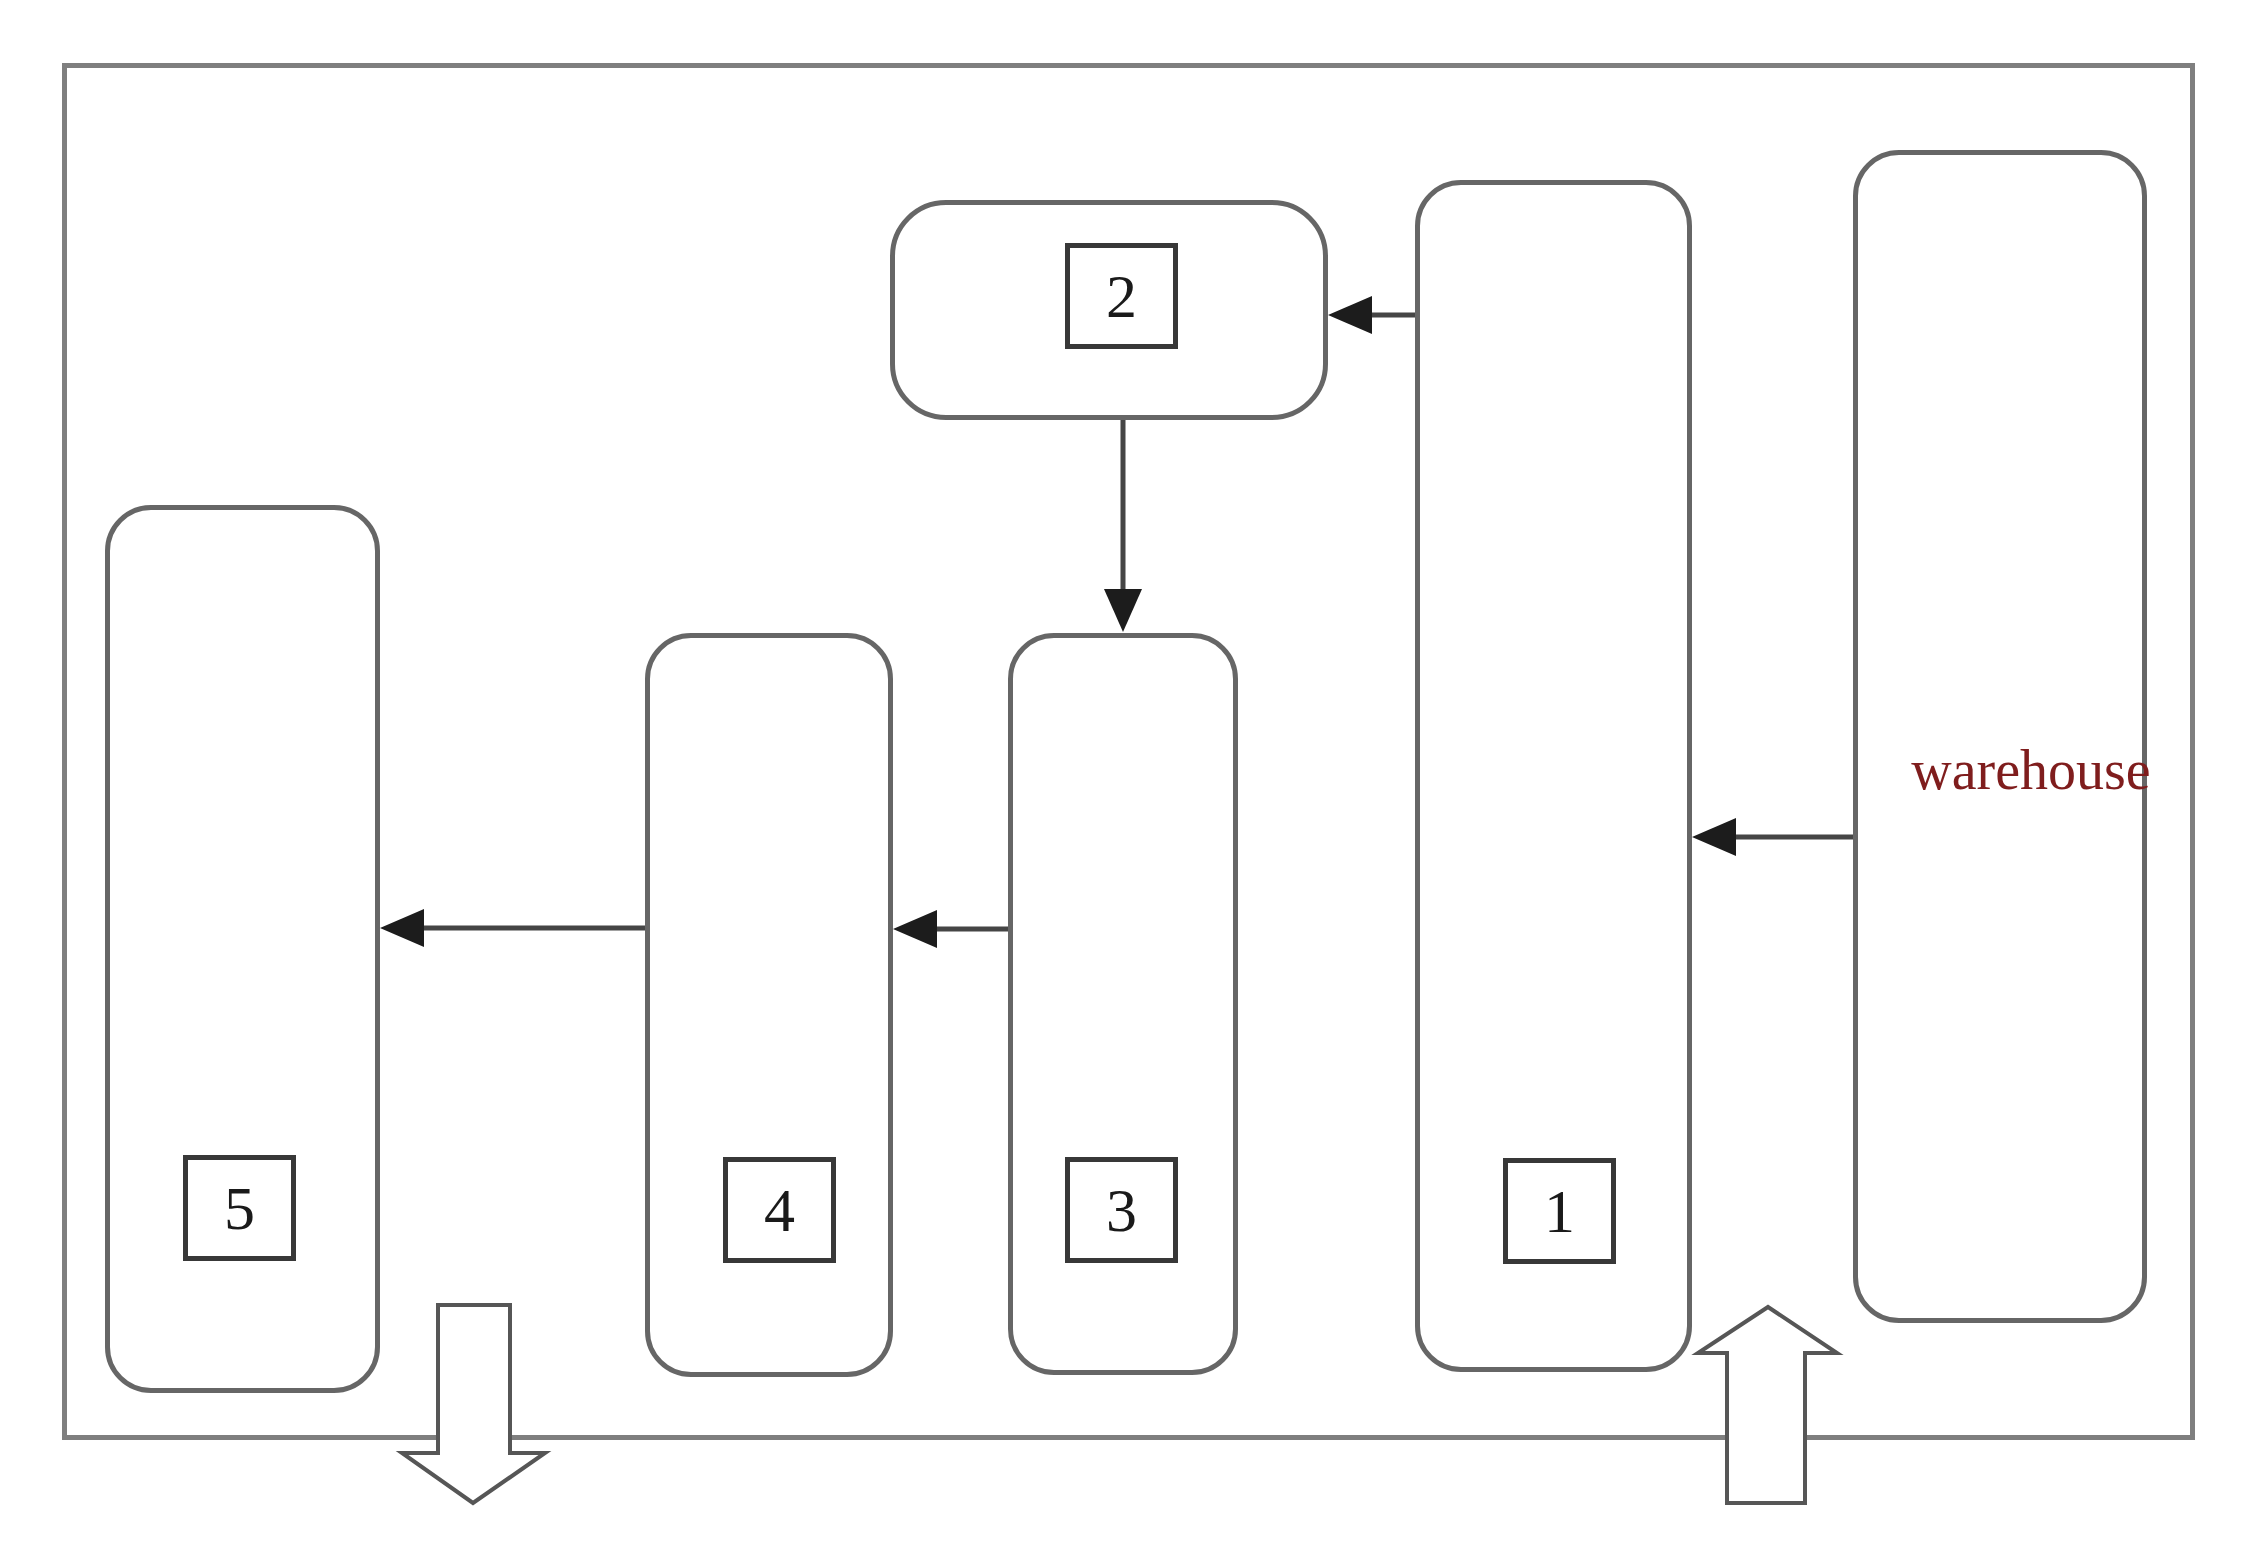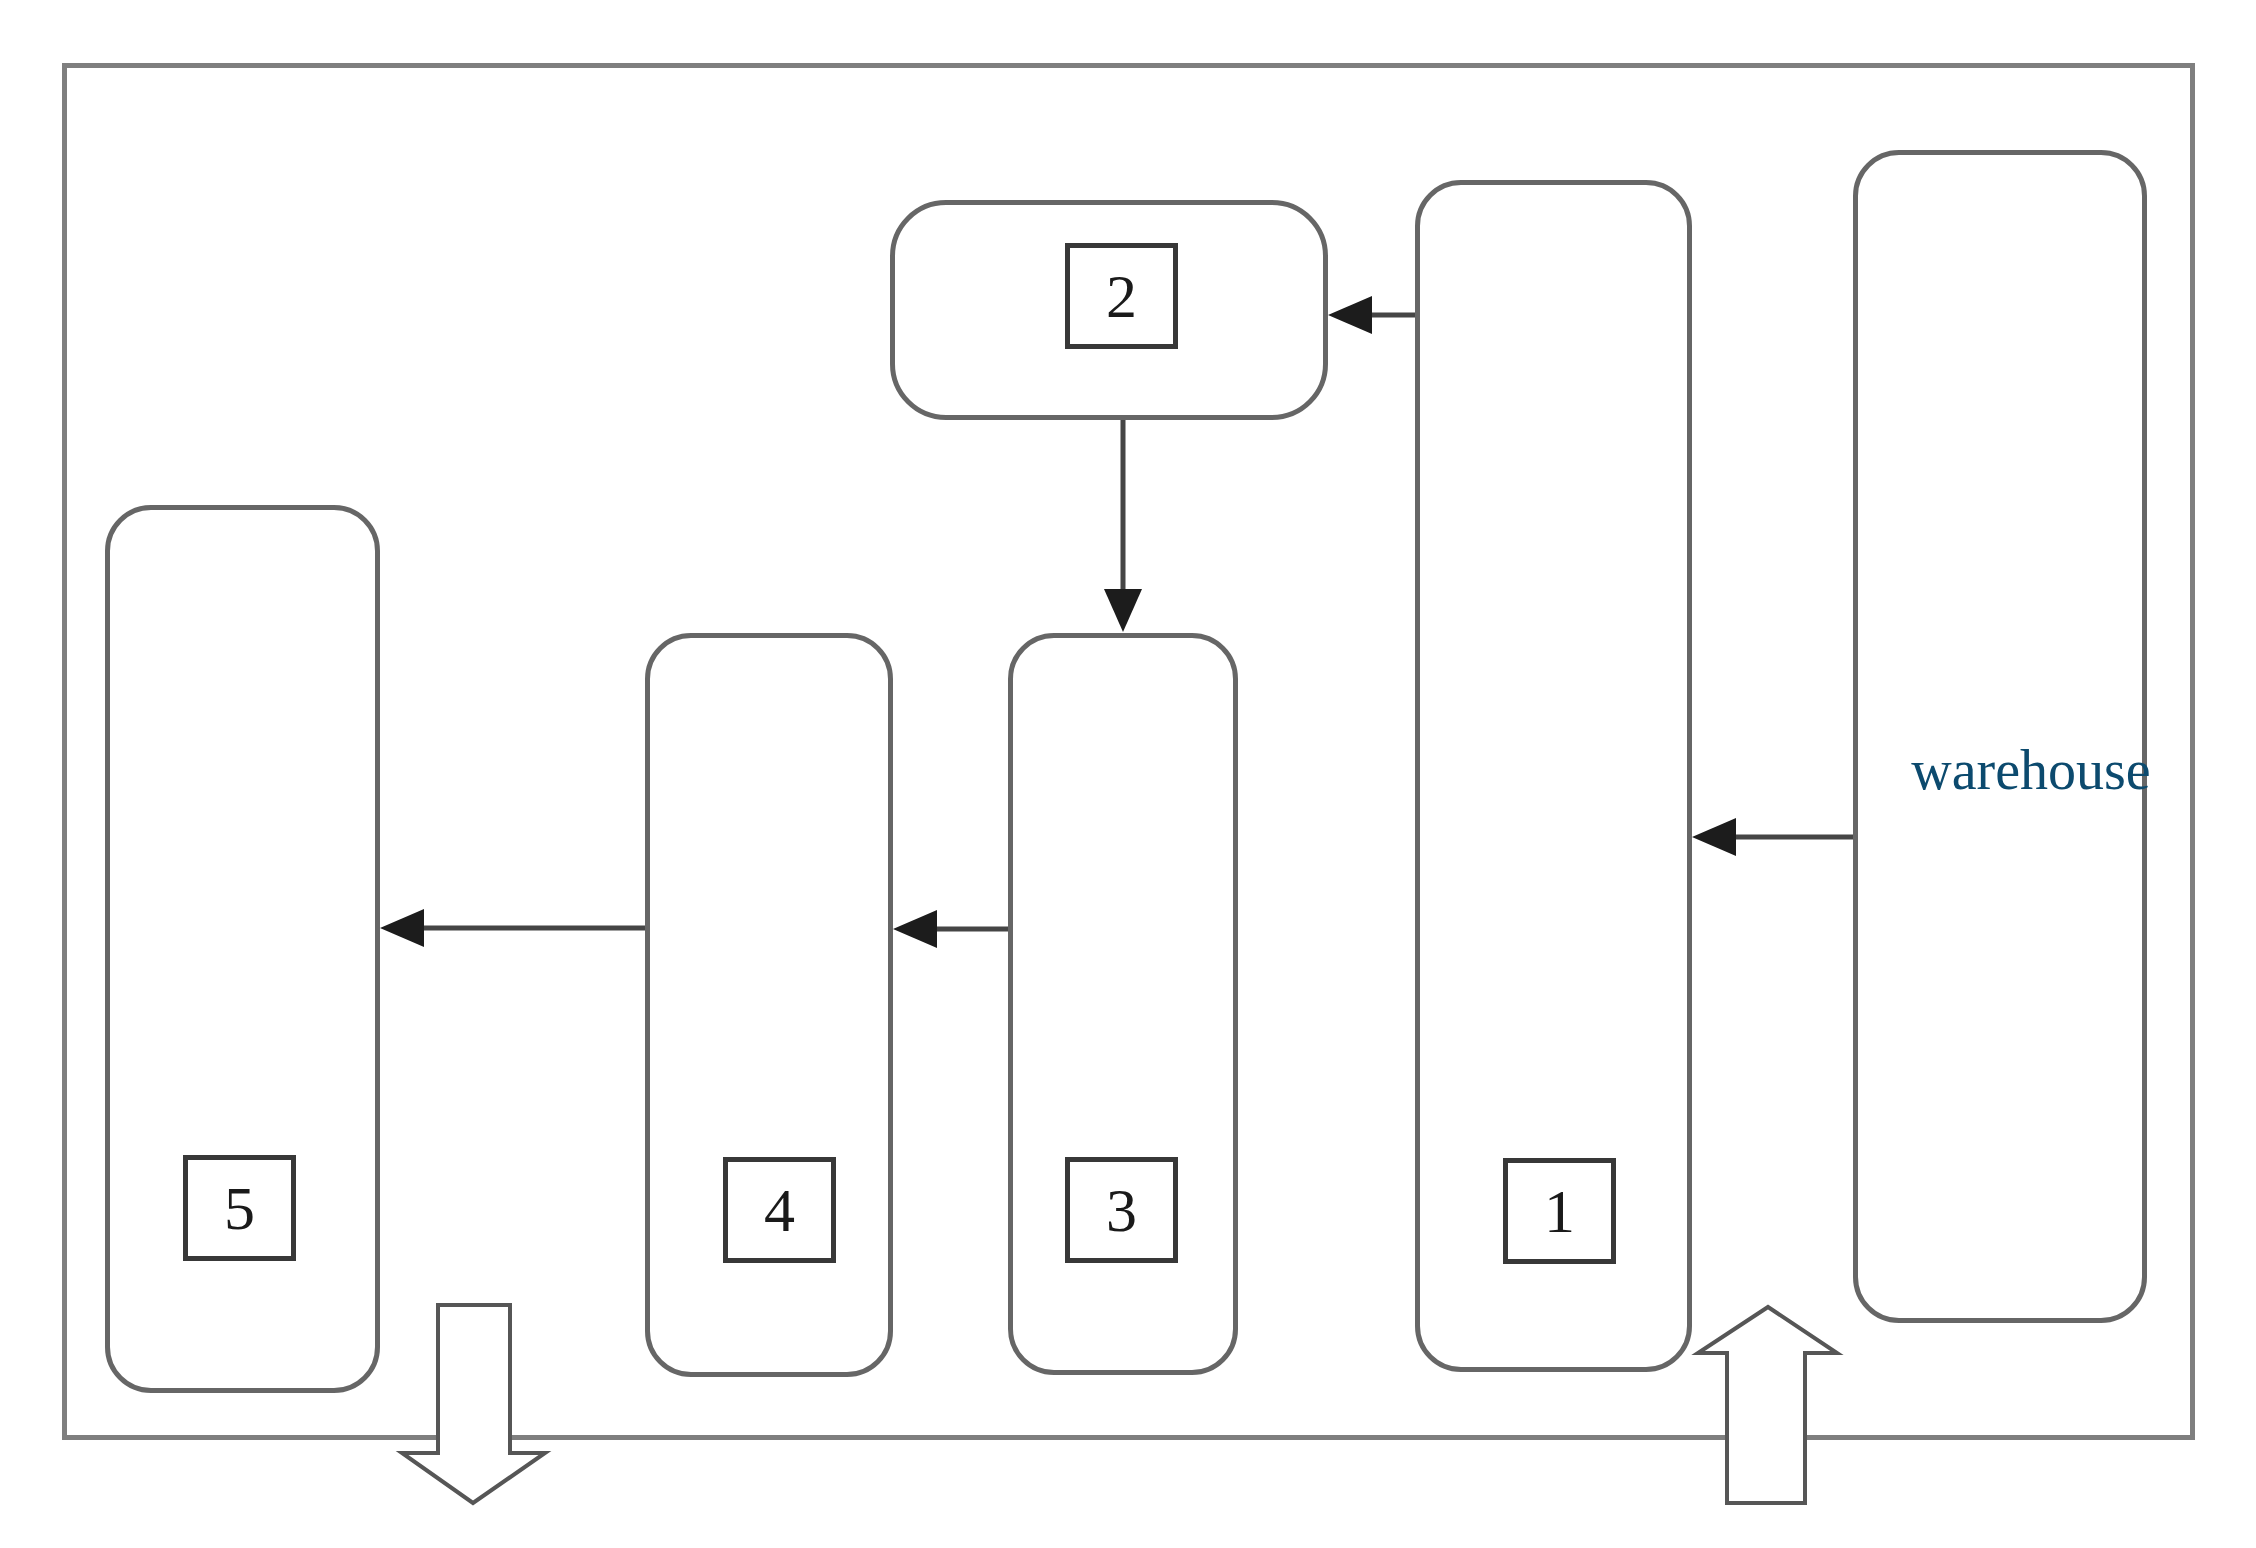--- a/index.html
+++ b/index.html
@@ -42,21 +42,21 @@
     color: #1a1a1a;
     z-index: 3;
     line-height: 1;
   }
   .warehouse-text {
     position: absolute;
     left: 1853px; top: 742px;
     width: 356px;
     text-align: center;
     font-size: 56px;
-    color: #0c4a6e;
+    color: #7f1d1d;
     z-index: 3;
     line-height: 1;
   }
   #arrow-layer {
     position: absolute;
     left: 0; top: 0;
     width: 2256px; height: 1548px;
     z-index: 5;
   }
   .flow-line { stroke: #454545; stroke-width: 5; }

